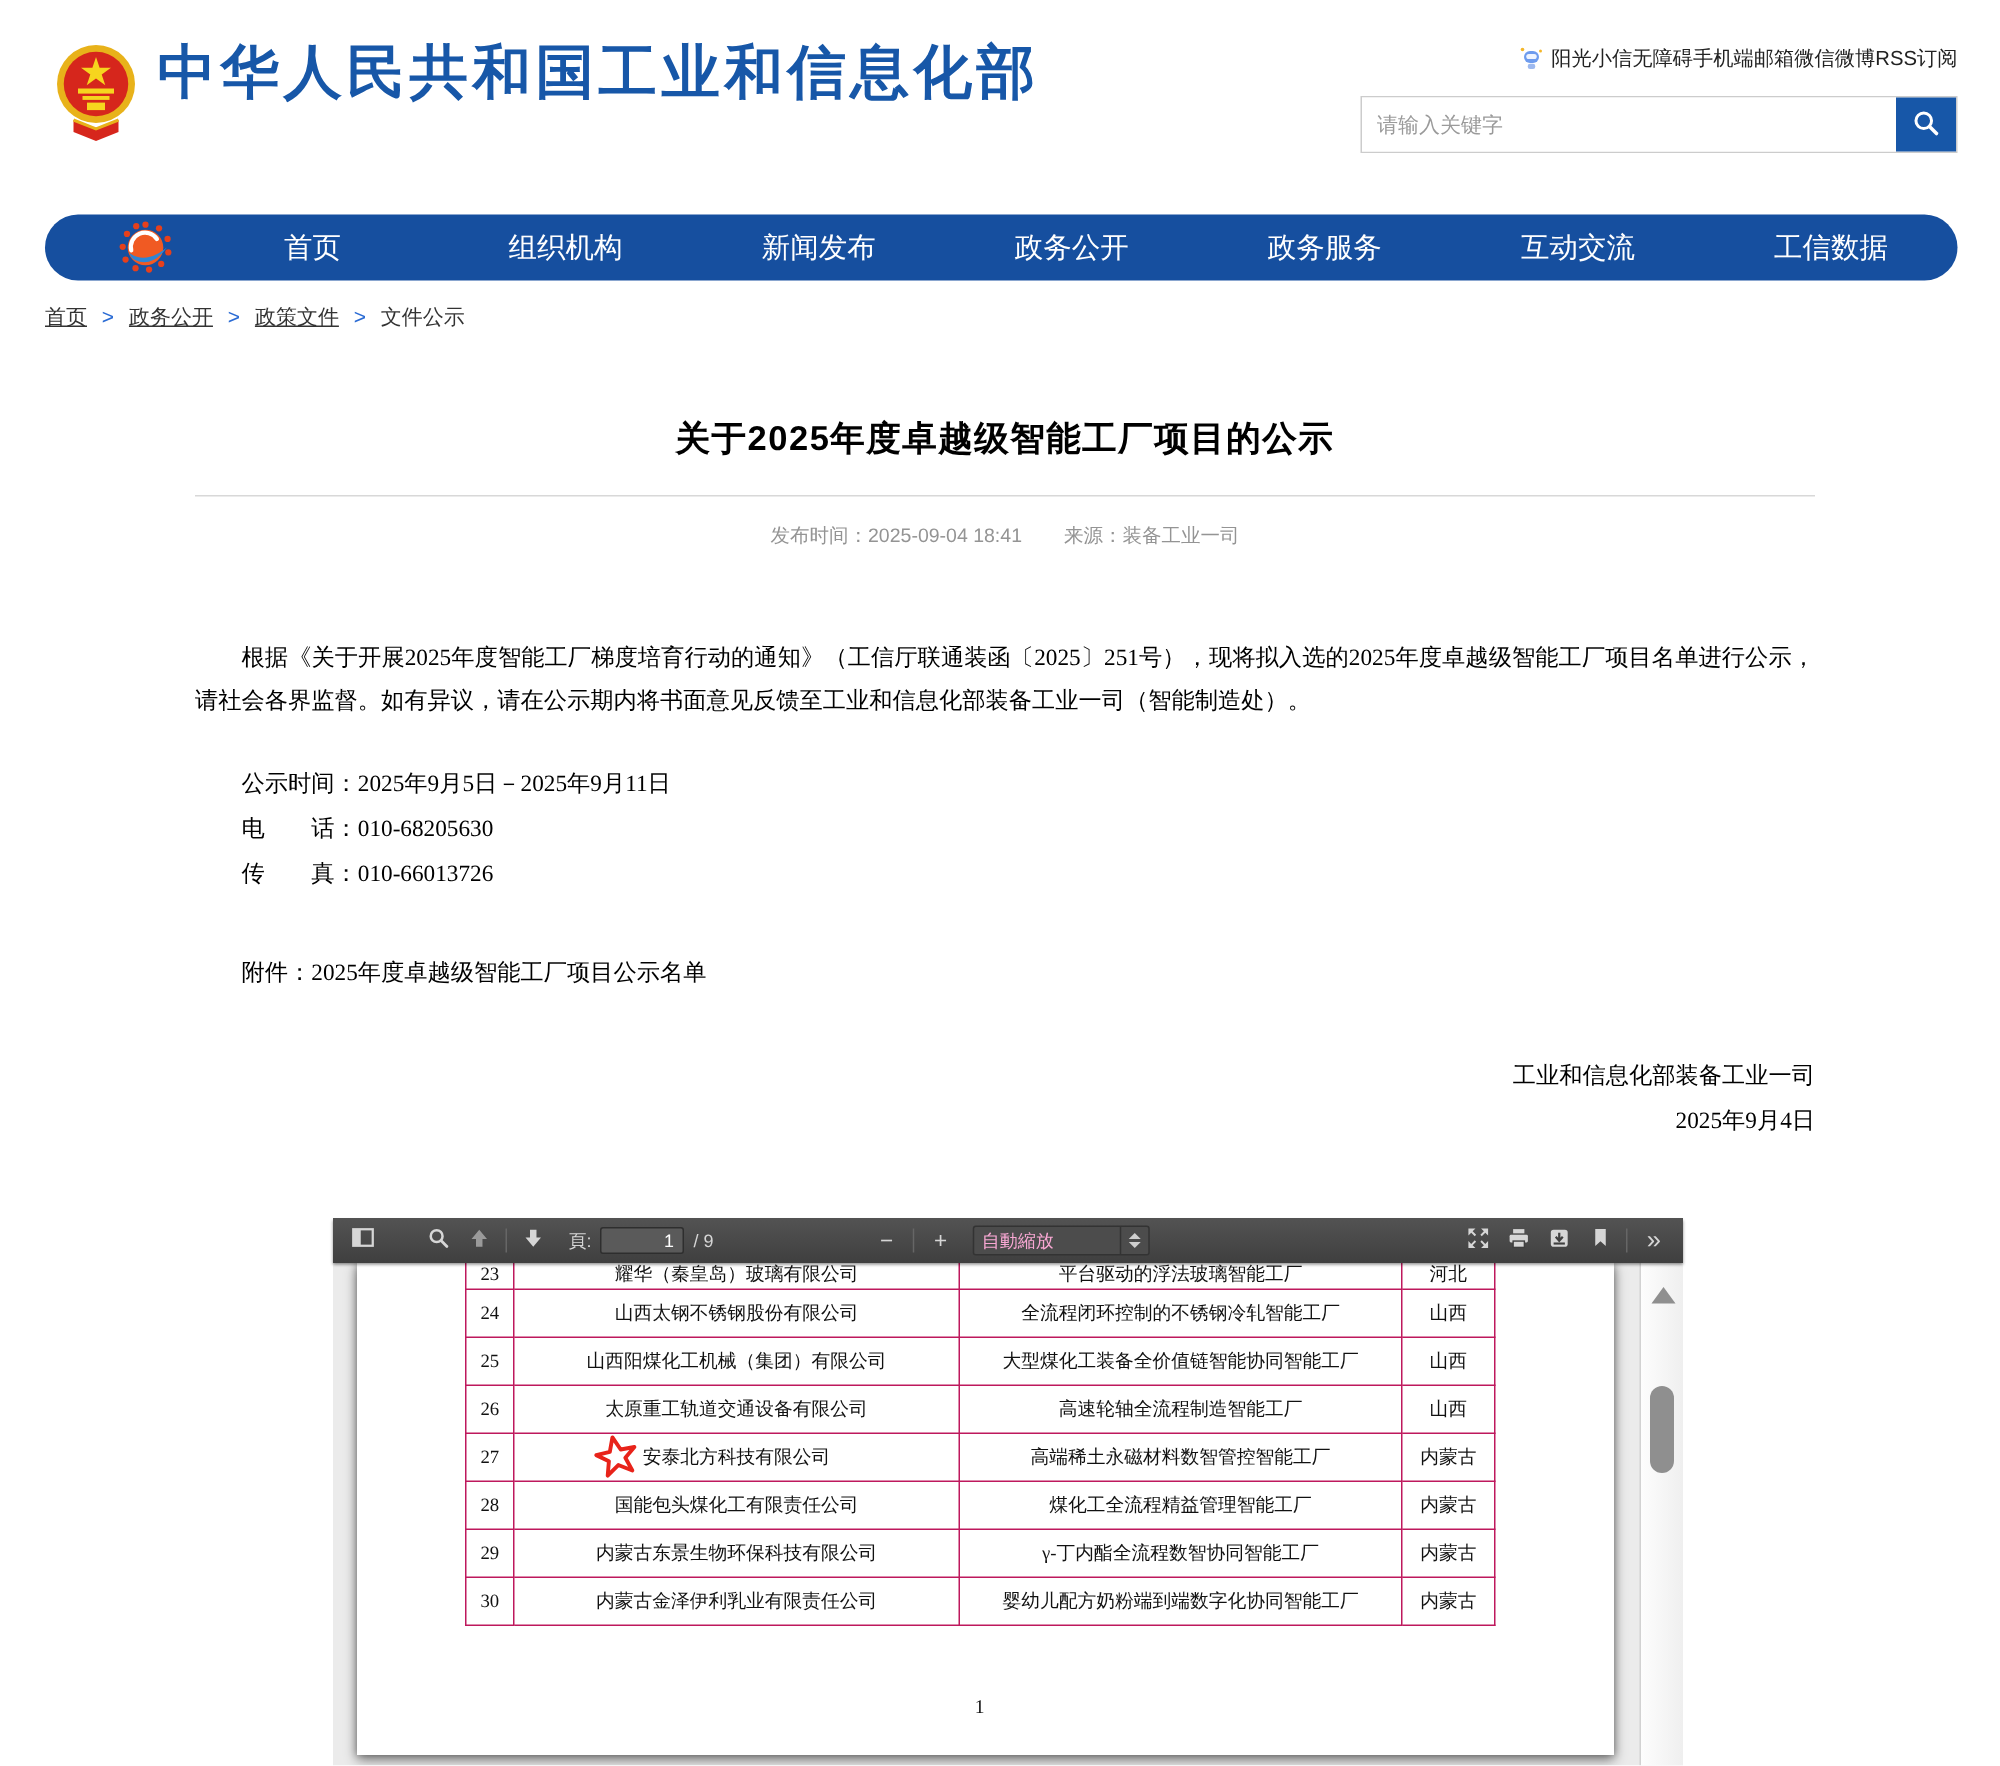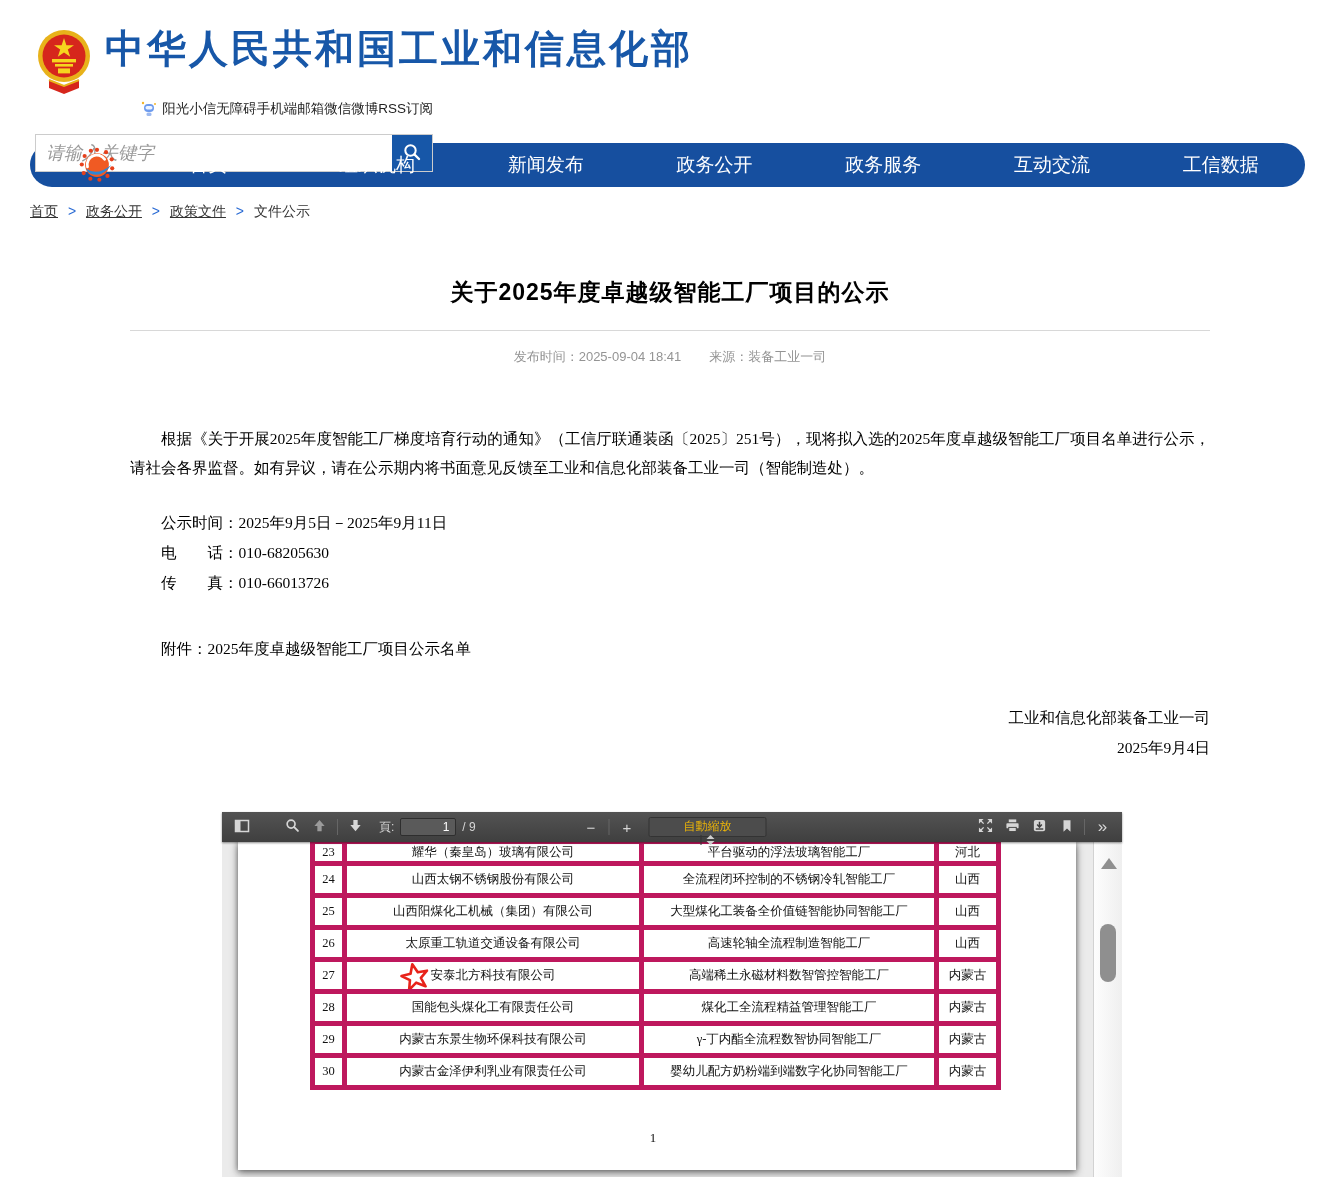--- a/index.html
+++ b/index.html
@@ -3,33 +3,33 @@
 <meta charset="utf-8">
 <style>
   * { margin:0; padding:0; box-sizing:border-box; }
   html,body { background:#fff; }
   body {
     width:1333px; height:1177px; overflow:hidden; position:relative;
     font-family:"Liberation Sans","DejaVu Sans",sans-serif; color:#222;
   }
   
   .site-header { display:flex; justify-content:space-between; align-items:flex-start;
-    padding:28px 28px 0 35px; height:140px;flex-direction:column; }
+    padding:28px 28px 0 35px; height:140px; }
   .brand { display:flex; align-items:flex-start; }
   .emblem { width:58px; height:70px; display:block; margin-right:12px; }
   .site-title { color:#1757a8; font-size:39px; font-weight:bold; letter-spacing:3px; line-height:1.1; }
   .site-subtitle { color:#1757a8; font-size:13.5px; margin-top:8px; letter-spacing:.2px; }
   .header-right { width:398px; }
   .quick-links { display:flex; justify-content:flex-end; align-items:center; 
     font-size:13.5px; color:#222; margin-top:2px; white-space:nowrap; }
   .qlink { color:#222; text-decoration:none; display:flex; align-items:center; gap:4px; cursor:pointer; }
   .mascot { width:18px; height:18px; display:inline-block; }
   .searchbar { display:flex; margin-top:16px; border:1px solid #ccc; height:38px; width:398px; }
-  .searchbar input { flex:1; border:none; outline:none; padding:0 10px; font-size:18px; color:#0f172a;
-    font-family:inherit;font-style:italic; }
+  .searchbar input { flex:1; border:none; outline:none; padding:0 10px; font-size:14px; color:#0f172a;
+    font-family:inherit; }
   .searchbar input::placeholder { color:#9a9a9a; }
   .search-btn { width:40px; background:#1757a8; border:none; display:flex; align-items:center;
     justify-content:center; cursor:pointer; }
   
   .main-nav { margin:3px 28px 0 30px; height:44px; background:#164f9f; border-radius:22px;
     display:flex; align-items:center; }
   .nav-logo { width:38px; height:38px; margin-left:48px; margin-right:8px; flex:0 0 auto; }
   .nav-item { flex:1; text-align:center; color:#fff; font-size:19px; text-decoration:none; cursor:pointer; }
   
   .breadcrumb { margin:16px 11px 0 30px; font-size:14px; color:#333; }
@@ -64,35 +64,35 @@
   .tb-btn.dim { color:#8f8f8f; }
   .tb-sep { width:1px; height:16px; background:#666; margin:0 4px; }
   .tb-gap { width:24px; }
   .page-label { margin:0 6px 0 10px; }
   .page-input { width:56px; height:18px; background:#5a5a5a; border:1px solid #2e2e2e;
     color:#fff; text-align:right; padding-right:6px; font-size:12px; border-radius:2px; }
   .page-total { margin-left:6px; }
   .tb-center { position:absolute; left:50%; transform:translateX(-50%); display:flex; align-items:center; }
   .zoom-select { width:118px; height:20px; background:#4c4c4c; border:1px solid #333; margin-left:8px;
     display:flex; align-items:center; justify-content:space-between; padding:0 5px; cursor:pointer;
-    border-radius:2px; font-size:12px; color:#eab308;flex-direction:column; }
+    border-radius:2px; font-size:12px; color:#f9a8d4; }
   .sel-arrows { display:flex; flex-direction:column; gap:2px; border-left:1px solid #333; padding-left:5px; height:100%; justify-content:center; }
   .tri-up { width:0; height:0; border-left:4px solid transparent; border-right:4px solid transparent;
     border-bottom:4px solid #cfcfcf; }
   .tri-down { width:0; height:0; border-left:4px solid transparent; border-right:4px solid transparent;
     border-top:4px solid #cfcfcf; }
   .tb-right { margin-left:auto; display:flex; align-items:center; }
   .chev { font-size:17px; line-height:1; padding-bottom:2px; }
   .pdf-body { position:relative; height:335px; background:#ebebeb; overflow:hidden; }
   .pdf-page { position:absolute; left:16px; top:0; width:838px; height:328px; background:#fff;
     box-shadow:0 0 5px rgba(0,0,0,.35), 0 3px 8px rgba(0,0,0,.45); overflow:hidden; }
   .pdf-table { border-collapse:collapse; margin:-3px 0 0 72px; width:686px;
     font-family:"Liberation Serif","DejaVu Serif",serif; font-size:12.5px; color:#111;
     table-layout:fixed; }
-  .pdf-table td { border:5px solid #be185d; text-align:center; height:32px; padding:0 2px;
+  .pdf-table td { border:1px solid #be185d; text-align:center; height:32px; padding:0 2px;
     overflow:hidden; white-space:nowrap; }
   .pdf-table tr.clipped td { height:20px; }
   .col-no { width:32px; }
   .col-co { width:297px; position:relative; }
   .col-pj { width:295px; }
   .col-pv { width:62px; }
   .star-wrap { position:absolute; left:52px; top:-1px; width:32px; height:32px; }
   .pdf-pagenum { position:absolute; left:72px; top:288px; width:686px; text-align:center;
     font-family:"Liberation Serif","DejaVu Serif",serif; font-size:13px; color:#111; }
   .pdf-scrollbar { position:absolute; right:0; top:0; width:29px; height:100%;

